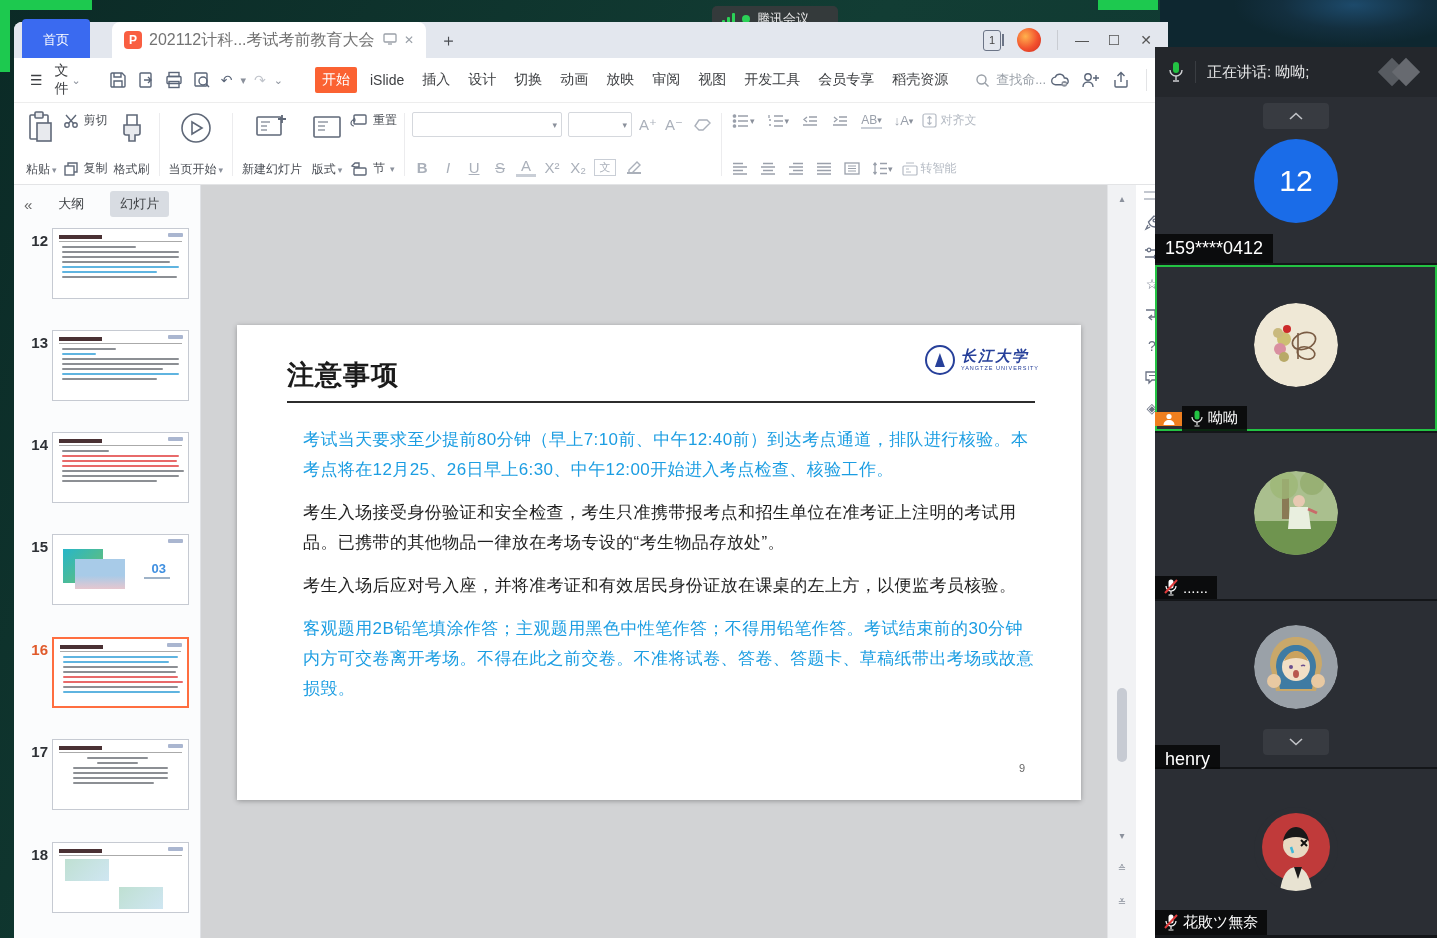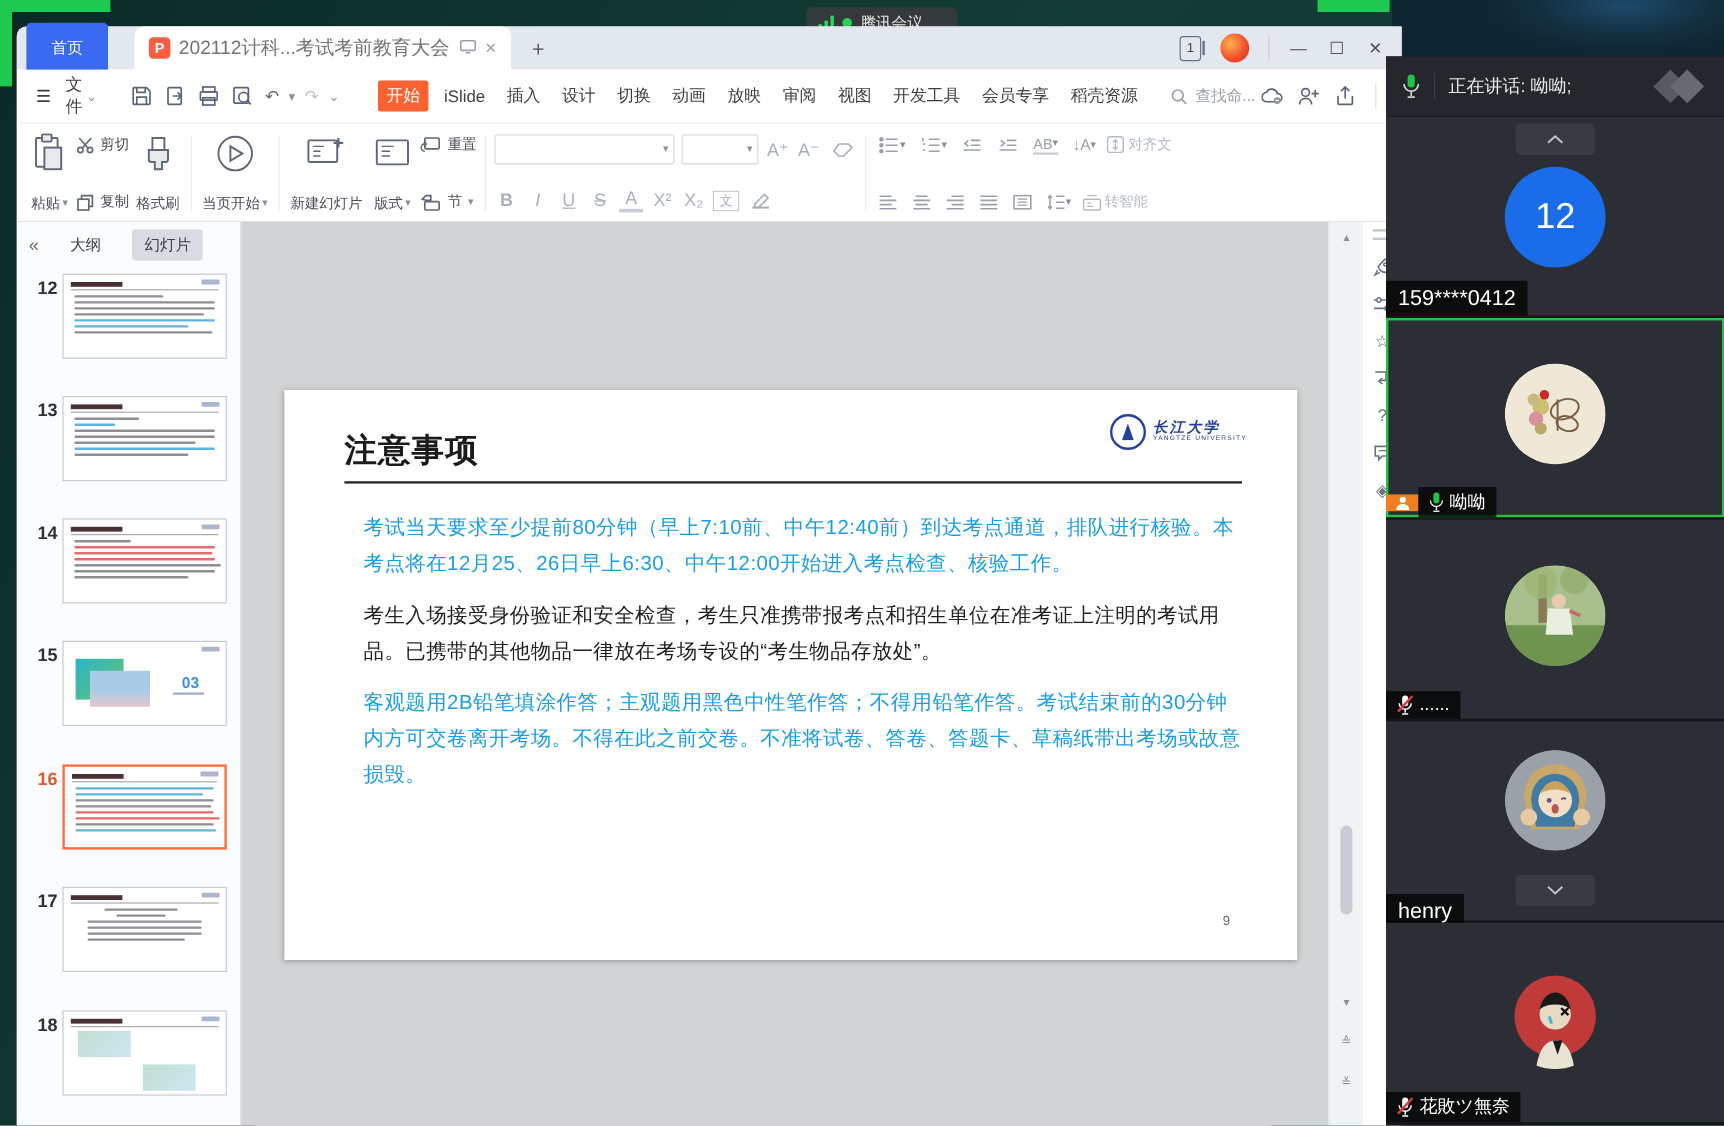--- a/index.html
+++ b/index.html
@@ -10,21 +10,21 @@
   }
   .abs{position:absolute;}
   
   .wallpaper-tr{left:1160px;top:0;width:277px;height:50px;
     background:radial-gradient(120px 40px at 70% 10%,#1d4a6b 0%,#132f3f 60%,#0e2730 100%);}
   .green-seg{background:#1dc94f;}
   .g1{left:0;top:0;width:92px;height:10px;}
   .g2{left:0;top:0;width:10px;height:72px;}
   .g3{left:1098px;top:0;width:60px;height:10px;}
   
-  .meet-pill{left:672px;top:6px;width:126px;height:26px;background:rgba(55,58,60,.95);
+  .meet-pill{left:712px;top:6px;width:126px;height:26px;background:rgba(55,58,60,.95);
     border-radius:5px;display:flex;align-items:center;gap:7px;padding:0 10px;box-sizing:border-box;}
   .pill-bars{display:flex;align-items:flex-end;gap:2px;height:12px;}
   .pill-bars i{display:block;width:3px;background:#2bd157;border-radius:1px;}
   .pill-bars i:nth-child(1){height:5px}.pill-bars i:nth-child(2){height:8px}.pill-bars i:nth-child(3){height:12px}
   .pill-dot{width:8px;height:8px;border-radius:50%;background:#2bd157;}
   .pill-txt{color:#e8e8e8;font-size:13px;}
   
   .wps{left:14px;top:22px;width:1154px;height:916px;background:#fff;border-radius:8px 0 0 0;}
   .tabbar{position:absolute;left:0;top:0;width:100%;height:36px;background:#e3e7ee;
     border-radius:8px 0 0 0;display:flex;align-items:center;}
@@ -100,21 +100,21 @@
   .canvas{flex:1;background:#d2d3d5;position:relative;overflow:hidden;}
   .slide{position:absolute;left:36px;top:140px;width:844px;height:475px;background:#fff;
     box-shadow:0 1px 5px rgba(0,0,0,.3);}
   .s-title{position:absolute;left:50px;top:32px;font-size:27px;font-weight:bold;color:#1b1b1b;letter-spacing:1px;}
   .s-underline{position:absolute;left:50px;right:46px;top:76px;border-bottom:2px solid #2c2c2c;}
   .s-logo{position:absolute;right:42px;top:20px;display:flex;align-items:center;gap:6px;}
   .seal{width:30px;height:30px;border-radius:50%;border:2px solid #27409a;box-sizing:border-box;
     display:flex;align-items:center;justify-content:center;}
   .seal i{display:block;width:10px;height:14px;background:#27409a;clip-path:polygon(50% 0,100% 100%,0 100%);}
   .logo-cn{font-family:"Liberation Serif","DejaVu Serif",serif;font-style:italic;font-weight:bold;
-    color:#27409a;font-size:12px;letter-spacing:2px;line-height:1;}
+    color:#27409a;font-size:15px;letter-spacing:2px;line-height:1;}
   .logo-en{color:#27409a;font-size:5.5px;letter-spacing:1px;line-height:1;margin-top:2px;}
   .s-content{position:absolute;left:66px;right:44px;top:100px;font-size:17px;line-height:30px;letter-spacing:.4px;}
   .s-content p{margin:0 0 13px 0;}
   .c-blue{color:#1b9de2;}  .c-red{color:#fe0000;}  .c-black{color:#1f1f1f;}
   .pageno{position:absolute;right:56px;bottom:26px;font-size:11px;color:#666;}
   
   .vscroll{width:28px;background:#f1f2f4;border-left:1px solid #e2e3e6;position:relative;flex:none;color:#8b919c;}
   .vs-up{position:absolute;top:8px;left:0;width:100%;text-align:center;font-size:10px;}
   .vs-thumb{position:absolute;top:503px;left:9px;width:10px;height:74px;background:#c7cbd3;border-radius:5px;}
   .vs-gl{position:absolute;left:0;width:100%;text-align:center;font-size:10px;}
@@ -589,20 +589,21 @@
               <i></i>
             </span>
           <span>
             <div class="logo-cn">长江大学</div>
             <div class="logo-en">YANGTZE UNIVERSITY</div>
           </span>
         </div>
         <div class="s-content">
           <p><span class="c-blue">考试当天要求至少提前80分钟（早上7:10前、中午12:40前）到达考点通道，排队进行核验。本考点将在12月25、26日早上6:30、中午12:00开始进入考点检查、核验工作。</span></p>
           <p><span class="c-black">考生入场接受身份验证和安全检查，考生只准携带报考点和招生单位在准考证上注明的考试用品。已携带的其他物品一律放在考场专设的“考生物品存放处”。</span></p>
+          <p><span class="c-black">考生入场后应对号入座，并将准考证和有效居民身份证放在课桌的左上方，以便监考员核验。</span></p>
           <p><span class="c-blue">客观题用2B铅笔填涂作答；主观题用黑色中性笔作答；不得用铅笔作答。考试结束前的30分钟内方可交卷离开考场。不得在此之前交卷。不准将试卷、答卷、答题卡、草稿纸带出考场或故意损毁。</span></p>
         </div>
         <div class="pageno">9</div>
       </div>
     </div>
 
     <div class="vscroll">
       <span class="vs-up">▴</span>
       <span class="vs-thumb"></span>
       <span class="vs-gl" style="top:645px">▾</span>

